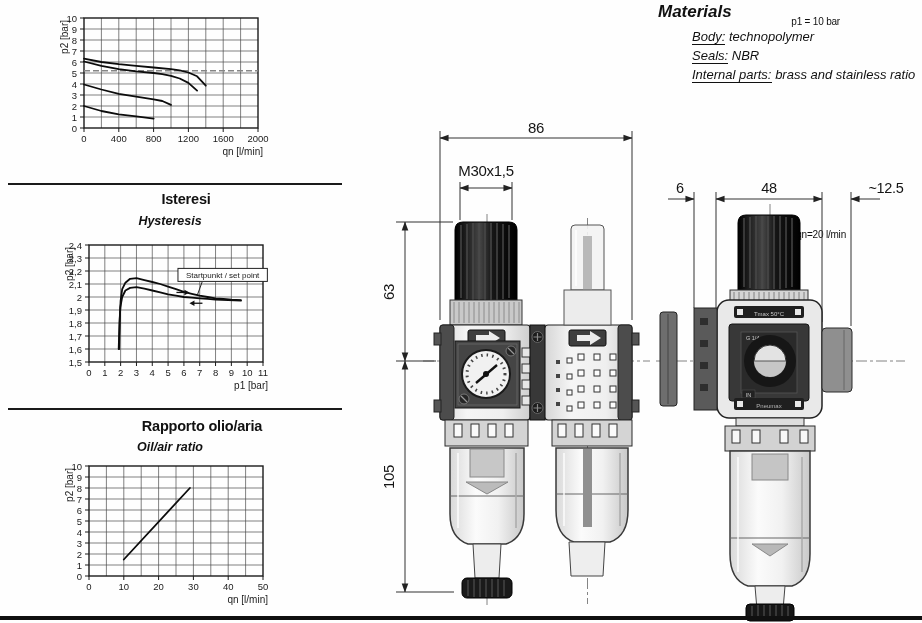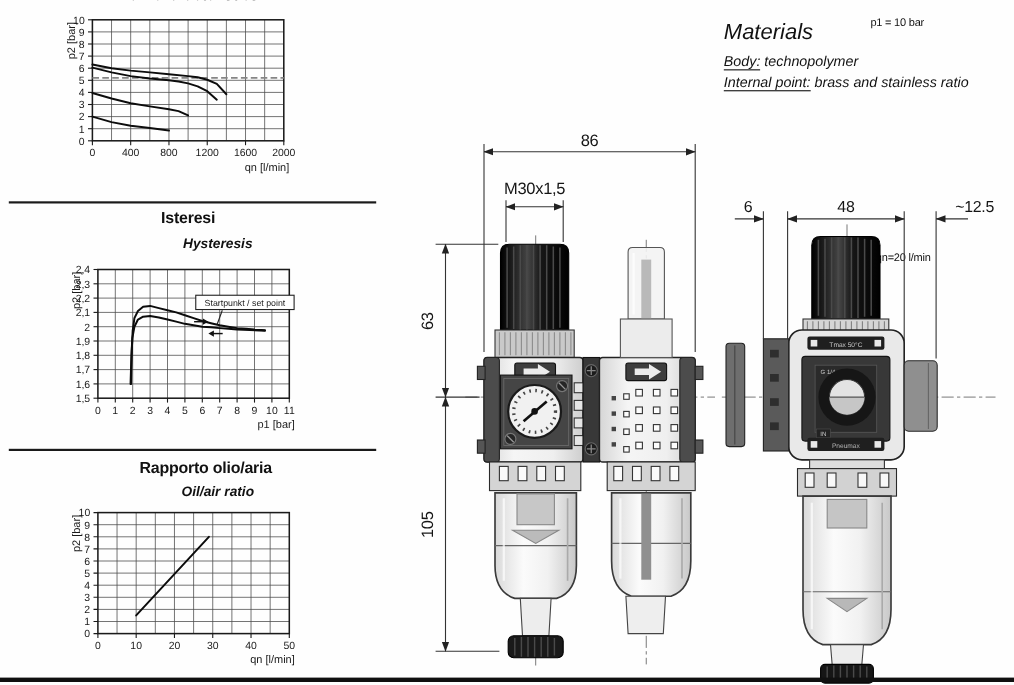--- a/index.html
+++ b/index.html
@@ -5,33 +5,33 @@
   html,body{margin:0;padding:0;background:#fff;}
   .page{position:relative;width:922px;height:623px;background:#fefefe;overflow:hidden;
         font-family:"Liberation Sans",sans-serif;color:#111;}
   .abs{position:absolute;}
   
   svg.chart{position:absolute;left:0;overflow:visible;}
   svg text{font-family:"Liberation Sans",sans-serif;fill:#1a1a1a;}
   .tick{font-size:9.5px;}
   .axl{font-size:10px;}
   .ann{font-size:8px;}
-  .chart-title{position:absolute;left:1px;width:340px;text-align:center;
+  .chart-title{position:absolute;left:16px;width:340px;text-align:center;
                font-size:14.5px;font-weight:700;letter-spacing:-0.2px;}
   .chart-subtitle{position:absolute;left:0;width:340px;text-align:center;
-                  font-size:12.5px;font-weight:700;font-style:italic;margin-left:28px;}
+                  font-size:12.5px;font-weight:700;font-style:italic;}
   .corner-note{position:absolute;font-size:10px;letter-spacing:-0.2px;}
   .clipped-title{position:absolute;top:0;left:40px;width:260px;height:4px;overflow:hidden;text-align:center;}
   .clipped-title span{display:block;margin-top:-12px;font-size:13.5px;font-weight:700;}
   .separator{position:absolute;left:8px;width:334px;height:2px;background:#1a1a1a;}
   .bottom-rule{position:absolute;left:0;top:616px;width:922px;height:4px;background:#101010;}
   
   .materials{position:absolute;left:658px;top:2px;font-style:italic;}
-  .materials .mat-heading{font-size:20px;font-weight:400;margin:16px 0 5px 0;}
-  .mat-row{font-size:13px;line-height:19px;}
+  .materials .mat-heading{font-size:17px;font-weight:700;margin:0 0 5px 0;}
+  .mat-row{font-size:13px;line-height:19px;margin-left:34px;}
   .mat-label{border-bottom:1px solid #111;}
   
   .dimtext{font-size:15px;letter-spacing:-0.3px;fill:#151515;}
   .dimtext-s{font-size:14.5px;letter-spacing:-0.3px;fill:#151515;}
   .tinytext{fill:#c9c9c9;}
 </style>
 </head>
 <body>
 
 <div class="page">
@@ -248,21 +248,25 @@
       <polyline points="123.8,147.5 189.9,76.0" fill="none" stroke="#0c0c0c" stroke-width="1.8" stroke-linejoin="round" stroke-linecap="round"></polyline>
     </svg>
 
   <div class="materials">
     <div class="mat-heading">Materials</div>
     <div class="mat-row">
       <span class="mat-label">Body:</span>
       <span>technopolymer</span>
     </div>
     <div class="mat-row">
-      <span class="mat-label">Internal point:</span>
+      <span class="mat-label">Seals:</span>
+      <span>NBR</span>
+    </div>
+    <div class="mat-row">
+      <span class="mat-label">Internal parts:</span>
       <span>brass and stainless ratio</span>
     </div>
   </div>
 
   <svg class="abs" style="left:378px;top:108px;" width="282" height="512" viewBox="0 0 282 512">
     <defs>
       <marker id="da" viewBox="0 0 10 10" refX="9.5" refY="5" markerWidth="9" markerHeight="9" orient="auto-start-reverse">
         <path d="M0,1.3 L10,5 L0,8.7 z" fill="#222"></path>
       </marker>
       <linearGradient id="fgBody" x1="0" y1="0" x2="1" y2="0">

